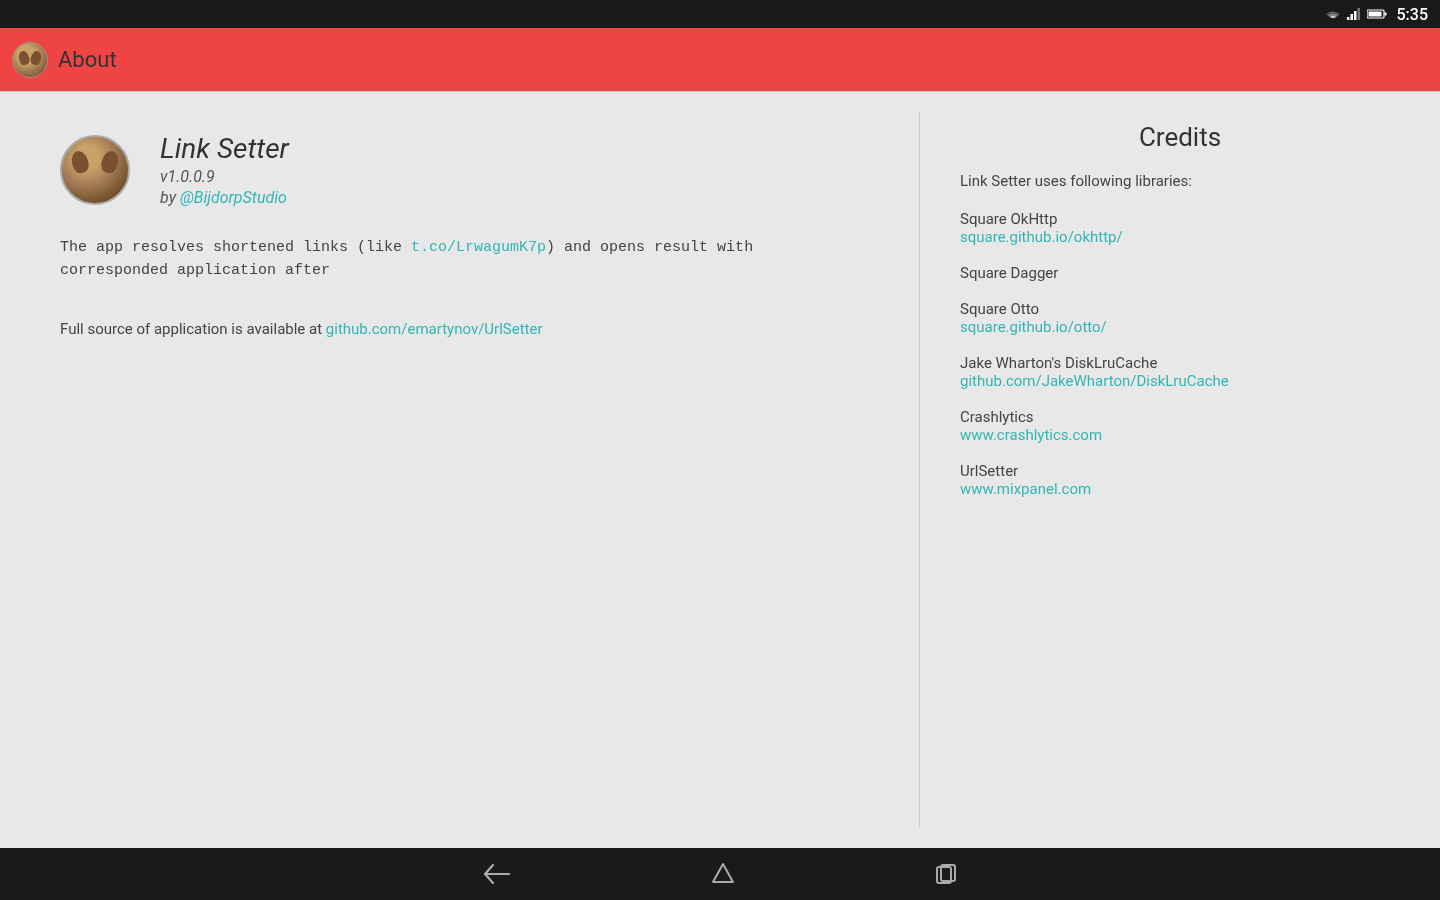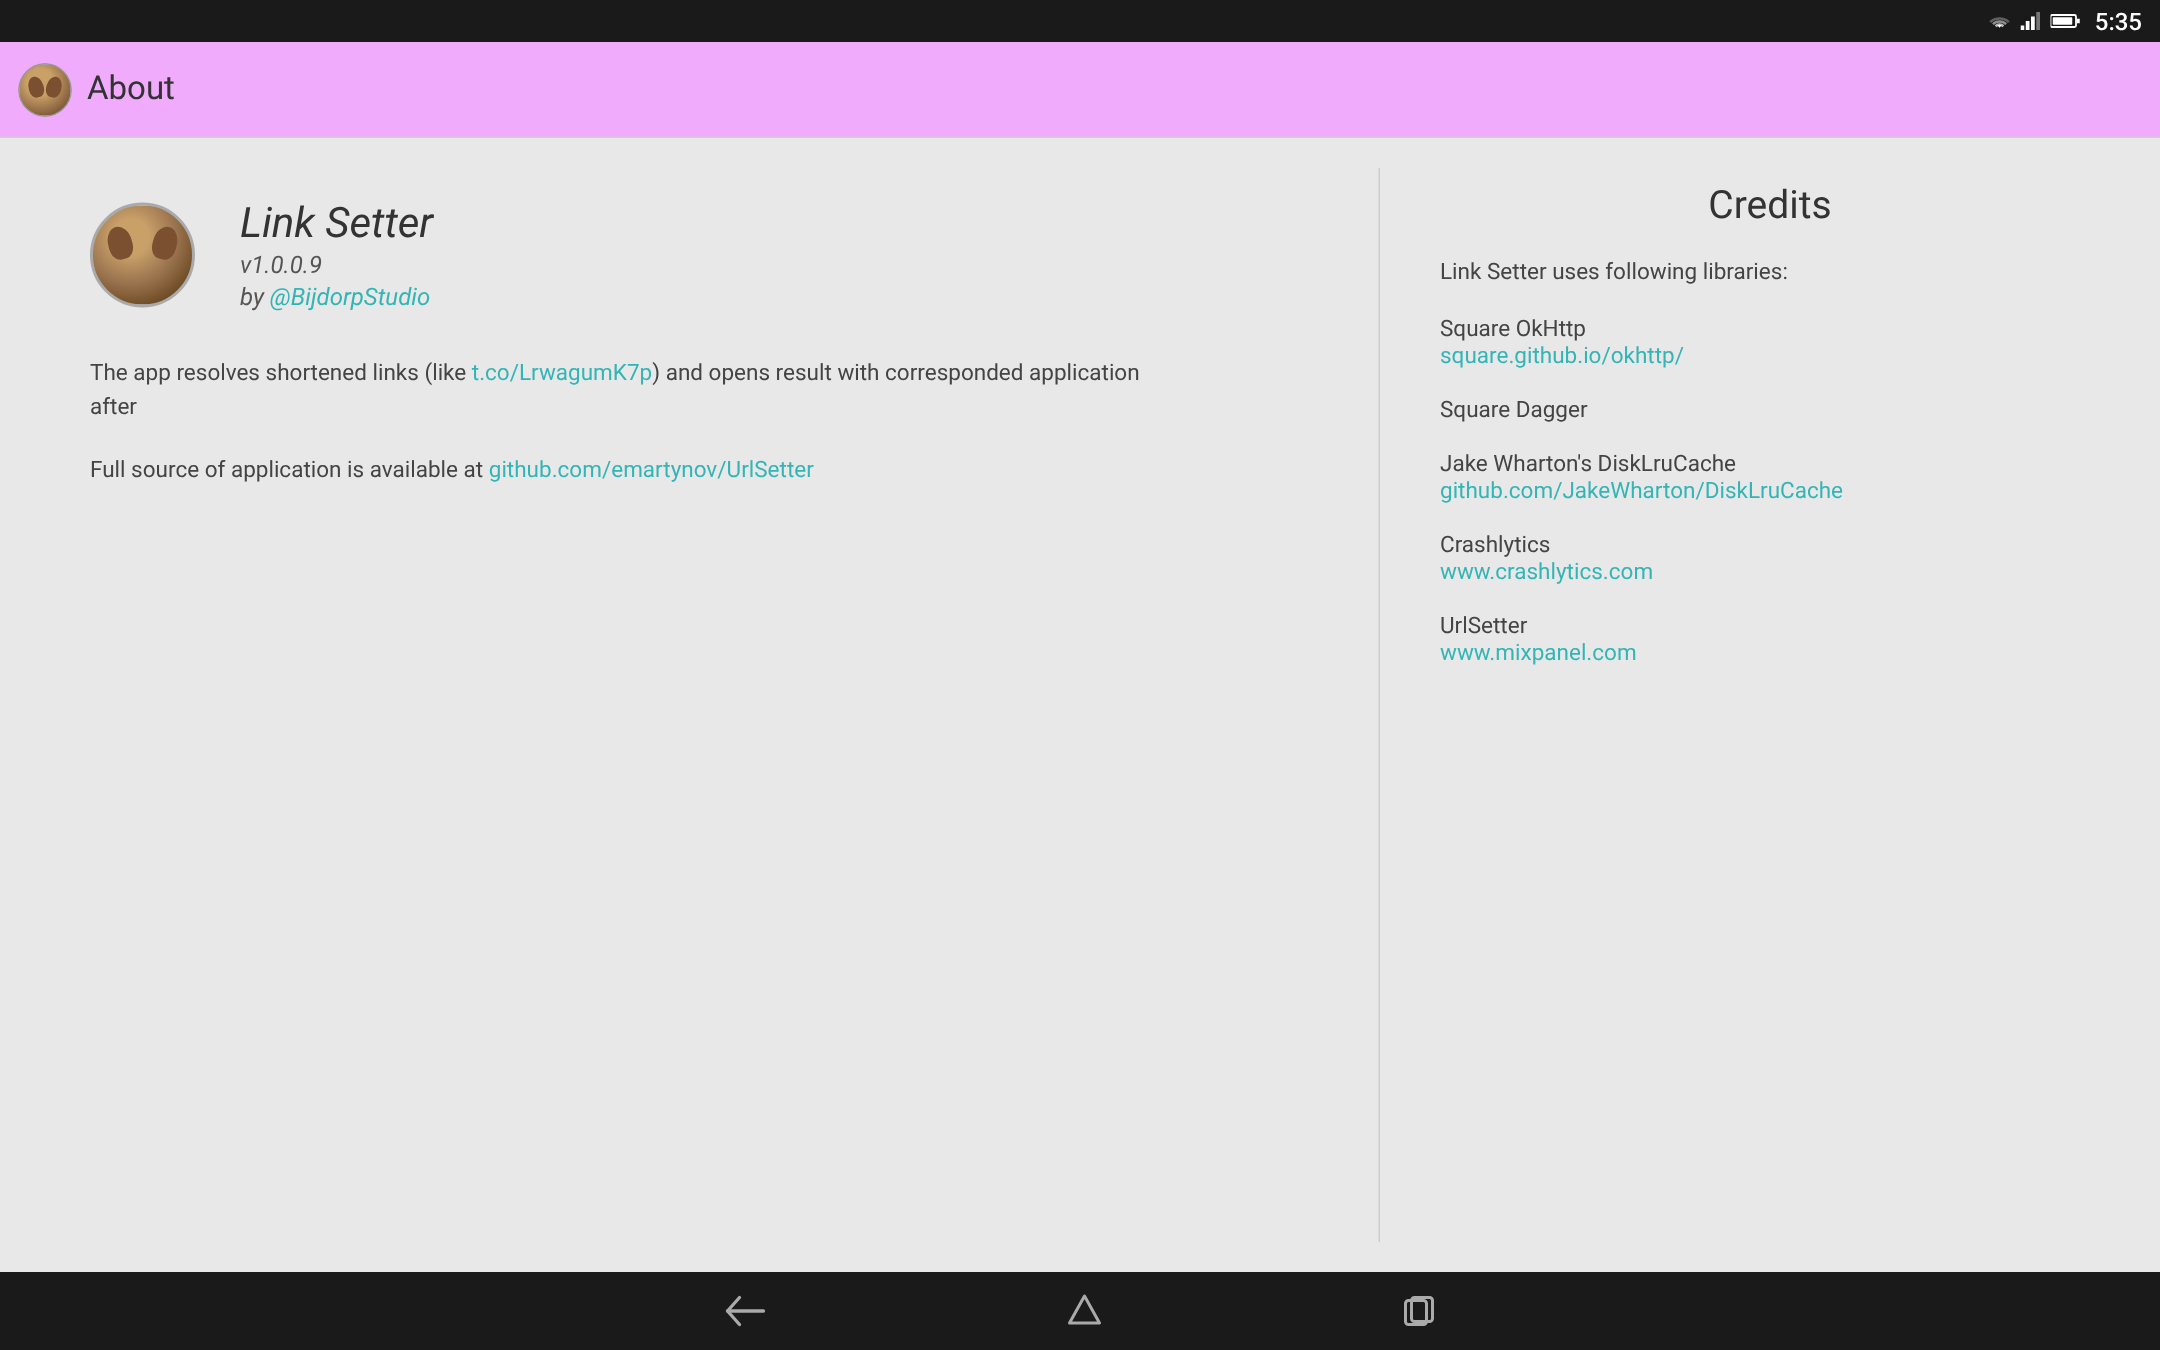--- a/index.html
+++ b/index.html
@@ -27,21 +27,21 @@
       color: #ffffff;
       font-size: 16px;
       font-weight: 500;
       margin-left: 4px;
     }
 
     
     #action-bar {
       width: 100%;
       height: 64px;
-      background: #f0abfc;
+      background: #ef4444;
       border-bottom: 1px solid #d0d0d0;
       display: flex;
       align-items: center;
       padding: 0 12px;
       gap: 10px;
     }
     #back-button {
       width: 36px;
       height: 36px;
       border-radius: 50%;
@@ -166,22 +166,23 @@
     }
     #app-by a, .link {
       color: #33b5b5;
       text-decoration: none;
     }
 
     #app-description {
       font-size: 15px;
       color: #444;
       line-height: 1.5;
-      margin-bottom: 20px;
+      margin-bottom: 36px;
       max-width: 700px;
+      font-family: Liberation Mono, monospace;
     }
 
     #app-source {
       font-size: 15px;
       color: #444;
       line-height: 1.5;
     }
 
     
     #divider {
@@ -320,20 +321,24 @@
     <p id="credits-intro">Link Setter uses following libraries:</p>
 
     <div id="credits-list">
 
     <div class="credit-item">
           <span class="credit-name">Square OkHttp</span>
           <a class="credit-link" href="#">square.github.io/okhttp/</a>
         </div>
         <div class="credit-item">
           <span class="credit-name">Square Dagger</span>
+        </div>
+        <div class="credit-item">
+          <span class="credit-name">Square Otto</span>
+          <a class="credit-link" href="#">square.github.io/otto/</a>
         </div>
         <div class="credit-item">
           <span class="credit-name">Jake Wharton's DiskLruCache</span>
           <a class="credit-link" href="#">github.com/JakeWharton/DiskLruCache</a>
         </div>
         <div class="credit-item">
           <span class="credit-name">Crashlytics</span>
           <a class="credit-link" href="#">www.crashlytics.com</a>
         </div>
         <div class="credit-item">

